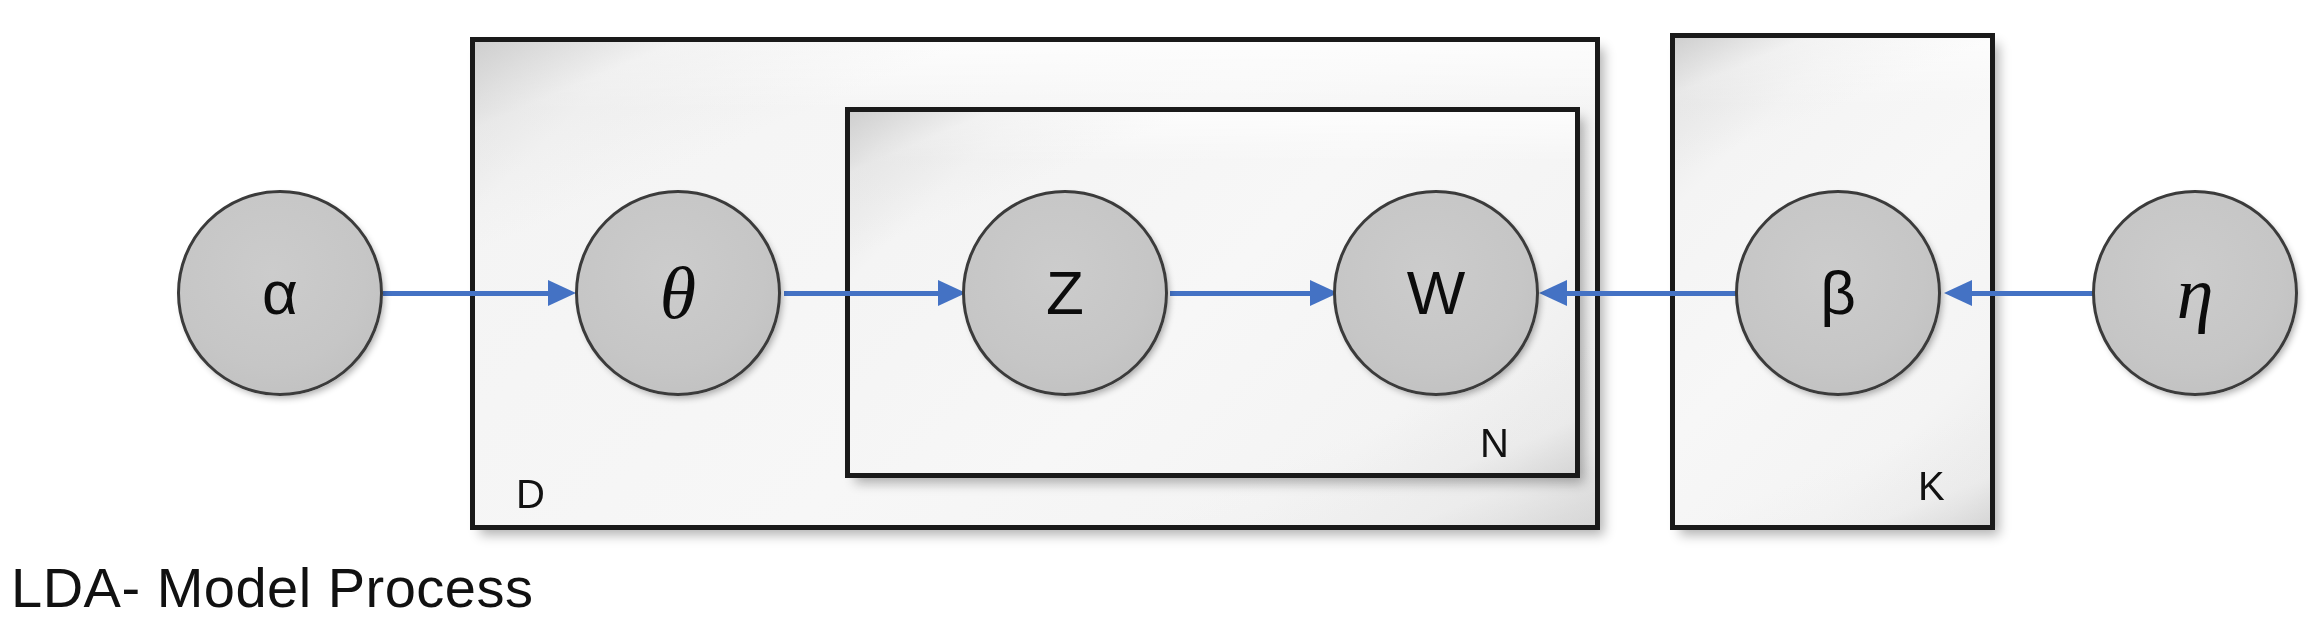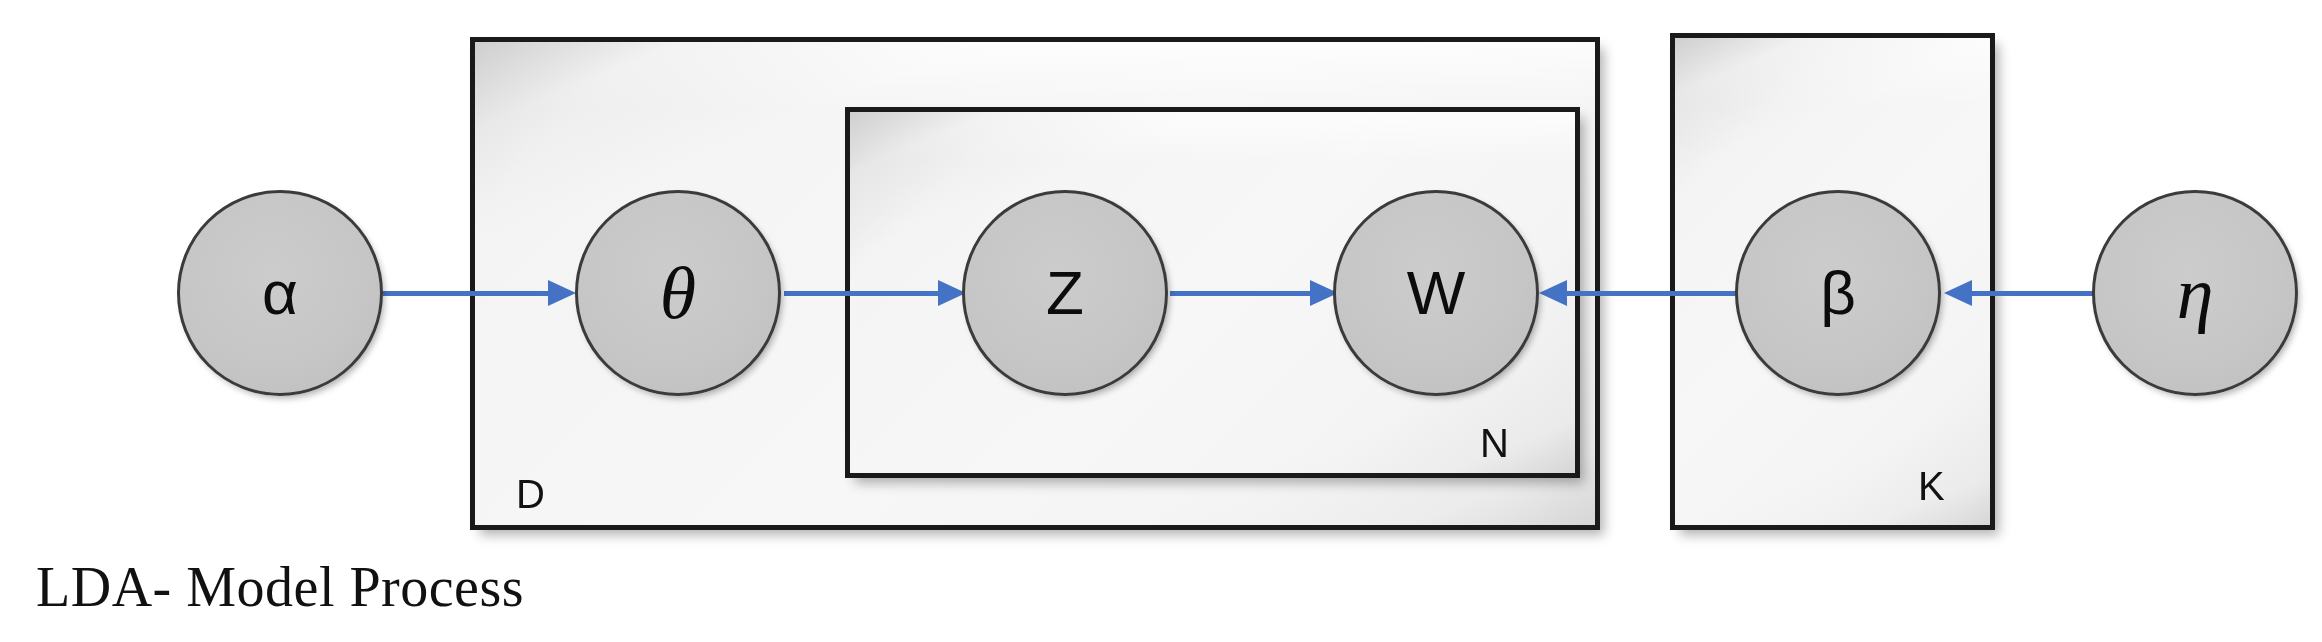--- a/index.html
+++ b/index.html
@@ -147,23 +147,23 @@
 
   #arrow-alpha-theta { left: 383px;  width: 193px; }
   #arrow-theta-z     { left: 784px;  width: 182px; }
   #arrow-z-w         { left: 1170px; width: 168px; }
   #arrow-beta-w      { left: 1539px; width: 198px; }
   #arrow-eta-beta    { left: 1944px; width: 150px; }
 
   
   #caption {
     position: absolute;
-    left: 36px;
+    left: 11px;
     top: 555px;
-    font-family: Liberation Serif, serif;
+    font-family: Liberation Sans, sans-serif;
     font-size: 56px;
     color: #111111;
     letter-spacing: 0.5px;
     white-space: nowrap;
     z-index: 10;
   }
 </style>
 </head>
 <body>
 

